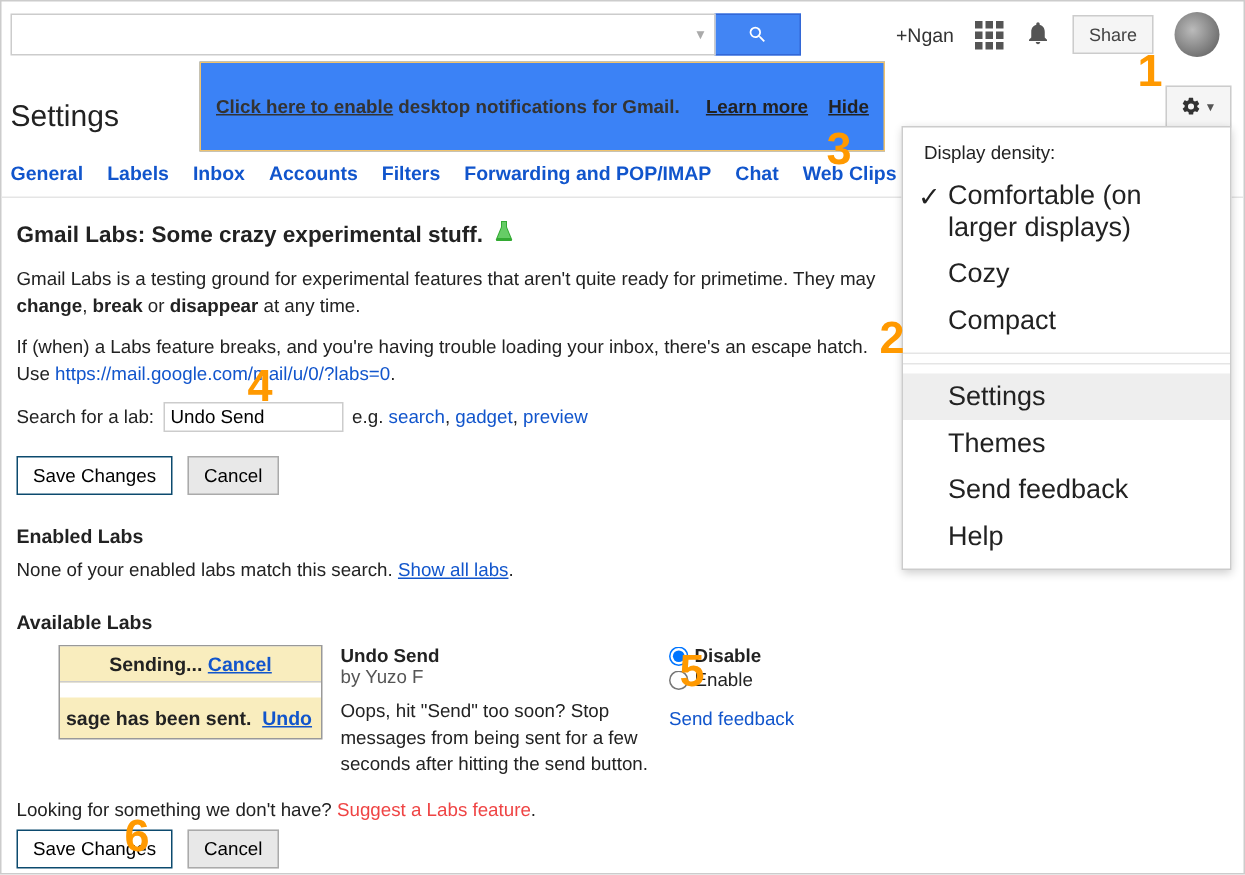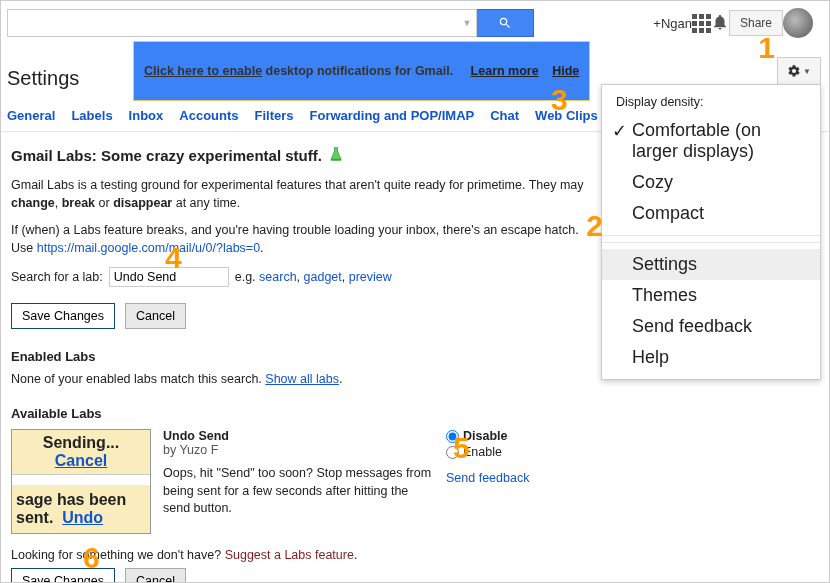--- a/index.html
+++ b/index.html
@@ -5,21 +5,21 @@
   * { box-sizing: border-box; margin: 0; padding: 0; }
   body { font-family: Arial, sans-serif; font-size: 13px; color: #222; background: #fff; width: 830px; height: 583px; position: relative; overflow: hidden; border: 1px solid #ccc;}
   
   
   .topbar { display: flex; align-items: center; padding: 6px 8px 6px 6px; height: 44px; }
   .search-box { flex: 0 0 470px; height: 28px; border: 1px solid #ccc; background: #fff; display: flex; align-items: center; position: relative; }
   .search-input { flex: 1; border: none; padding: 0 6px; font-size: 14px; height: 100%; outline: none; }
   .search-dd { width: 18px; height: 100%; display:flex; align-items:center; justify-content:center; color:#aaa; font-size:9px; }
   .search-btn { width: 58px; height: 28px; background: #4285f4; border: 1px solid #3367d6; margin-left: -1px; display:flex; align-items:center; justify-content:center; cursor:pointer; }
   .search-btn svg { width:14px; height:14px; fill:#fff; }
-  .top-right { margin-left: auto; display: flex; align-items: center; padding-right: 8px;}
+  .top-right { margin-left: auto; display: flex; align-items: center; gap: 14px; padding-right: 8px;}
   .plus-name { color: #333; font-size: 13px; }
   .apps-icon { display:grid; grid-template-columns:repeat(3,5px); grid-template-rows:repeat(3,5px); gap:2px; cursor:pointer;}
   .apps-icon div { background:#555; }
   .bell-icon svg { width:18px; height:18px; fill:#555; }
   .share-btn { background:#f5f5f5; border:1px solid #ccc; padding:5px 10px; font-size:12px; color:#444; cursor:pointer;}
   .avatar { width:30px; height:30px; border-radius:50%; background: radial-gradient(circle at 40% 40%, #bbb, #555); cursor:pointer; }
   
   
   .notif { position:absolute; top:40px; left:132px; background:#3b82f6; border:1px solid #f0c36d; padding:22px 10px; font-size:12.5px; z-index:5; }
   .notif .main { text-decoration: underline; font-weight: bold; color:#333; cursor:pointer;}
@@ -60,35 +60,35 @@
   .btn-row { display:flex; gap:10px; margin:6px 0 18px;}
   .btn { border:1px solid #0c4a6e; padding:5px 10px; font-size:12.5px; background:#fff; cursor:pointer;}
   .btn.cancel { background:#e8e8e8; border-color:#aaa;}
   
   .sect-title { font-size:13px; font-weight:bold; margin:20px 0 8px;}
   .enabled-text { font-size:12.5px; margin-bottom:18px;}
   .enabled-text a { color:#1155cc; cursor:pointer;text-decoration:underline;}
   
   
   .labrow { display:flex; gap:12px; align-items:flex-start;}
-  .labimg { width:140px; border:1px solid #999; font-size:16px; }
+  .labimg { width:176px; border:1px solid #999; font-size:13px;margin-left:28px; }
   .labimg .sending { background:#f9edbe; padding:4px; text-align:center; font-weight:bold; border-bottom:1px solid #ccc;}
   .labimg .sending a { color:#1155cc; text-decoration:underline; cursor:pointer;}
   .labimg .sent { background:#f9edbe; padding:6px 4px; font-weight:bold; margin-top:10px;}
   .labimg .sent a { color:#1155cc; text-decoration:underline; cursor:pointer;}
   .labdesc { flex:1; font-size:12.5px;}
   .labdesc .title { font-weight:bold; }
   .labdesc .by { color:#555; margin-bottom:8px;}
   .labdesc .desc { line-height:1.4;}
   .labctrl { width:140px; font-size:12.5px;}
   .labctrl label { display:flex; align-items:center; gap:4px; margin-bottom:2px; cursor:pointer;}
   .labctrl a { color:#1155cc; cursor:pointer; display:inline-block; margin-top:10px;}
   
   .looking { font-size:12.5px; margin-top:14px;}
-  .looking a { color:#7f1d1d; cursor:pointer;text-align:right;}
+  .looking a { color:#ef4444; cursor:pointer;text-align:right;}
   
   
   .anno { position:absolute; font-size:30px; font-weight:bold; color:#f90; font-family: Arial; z-index:30; pointer-events:none;}
 </style>
 </head>
 <body>
 
 <div class="topbar">
   <div class="search-box">
     <input class="search-input" style="">

